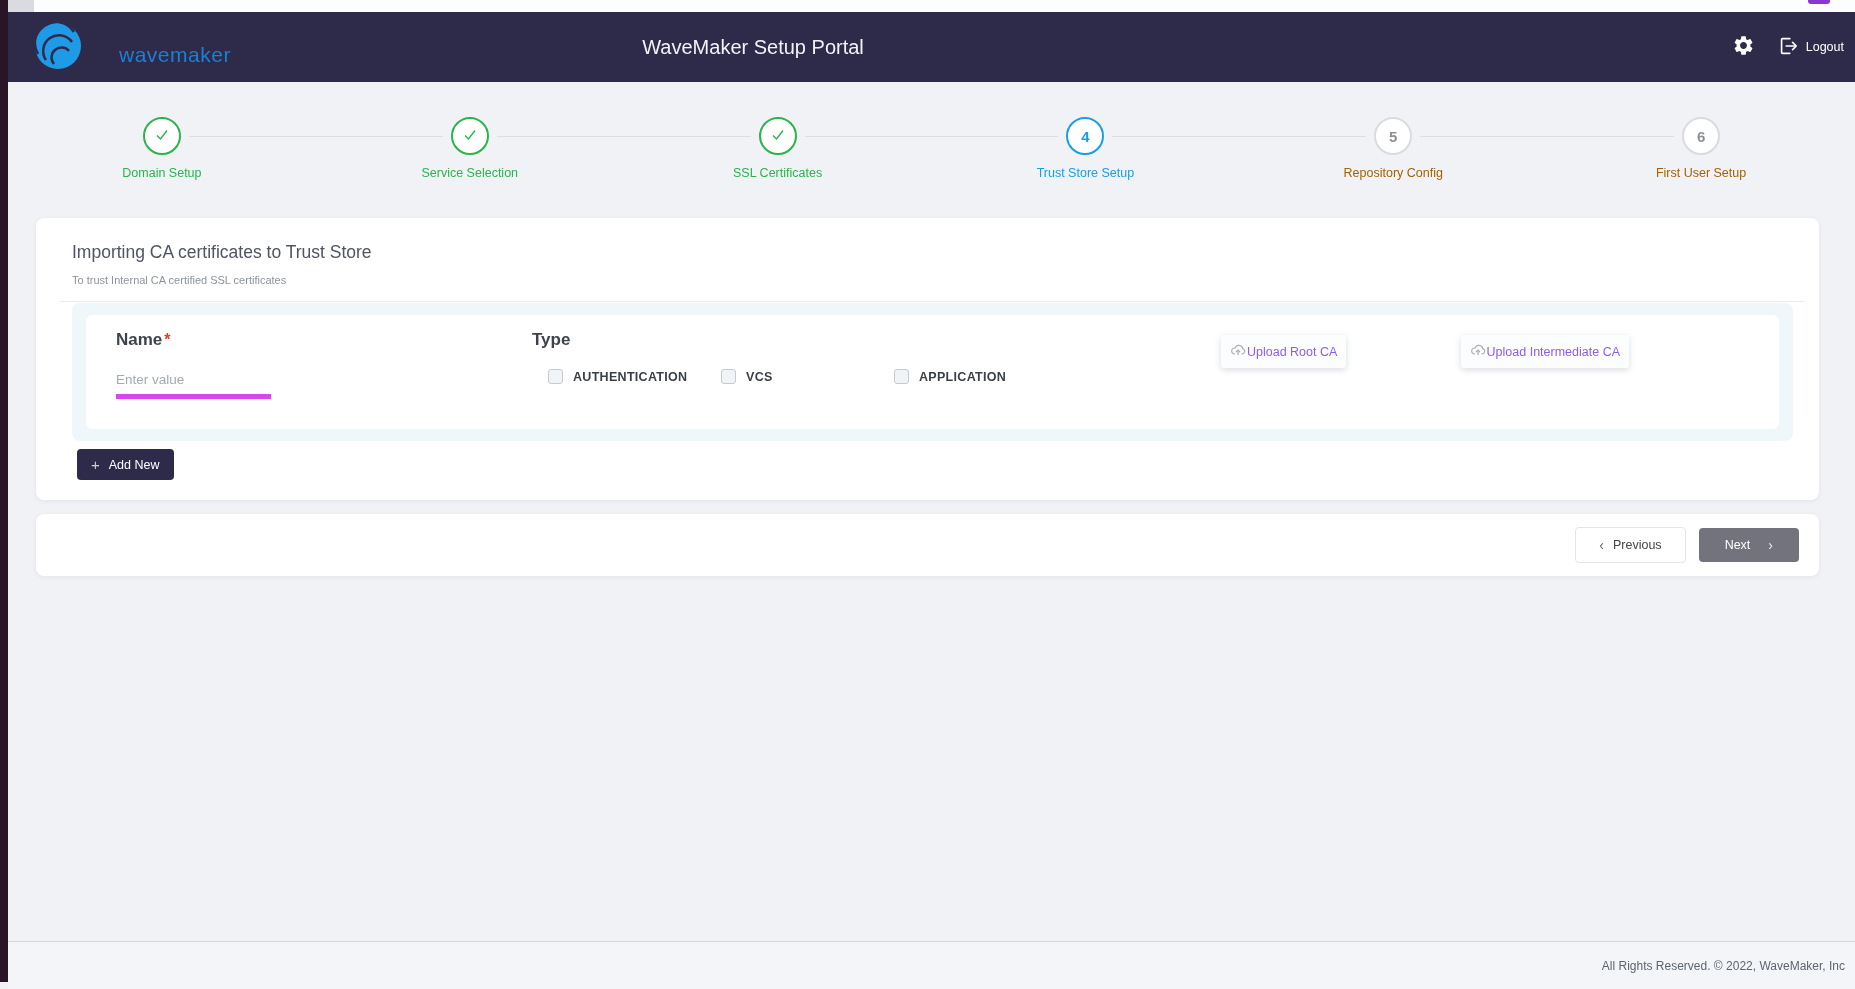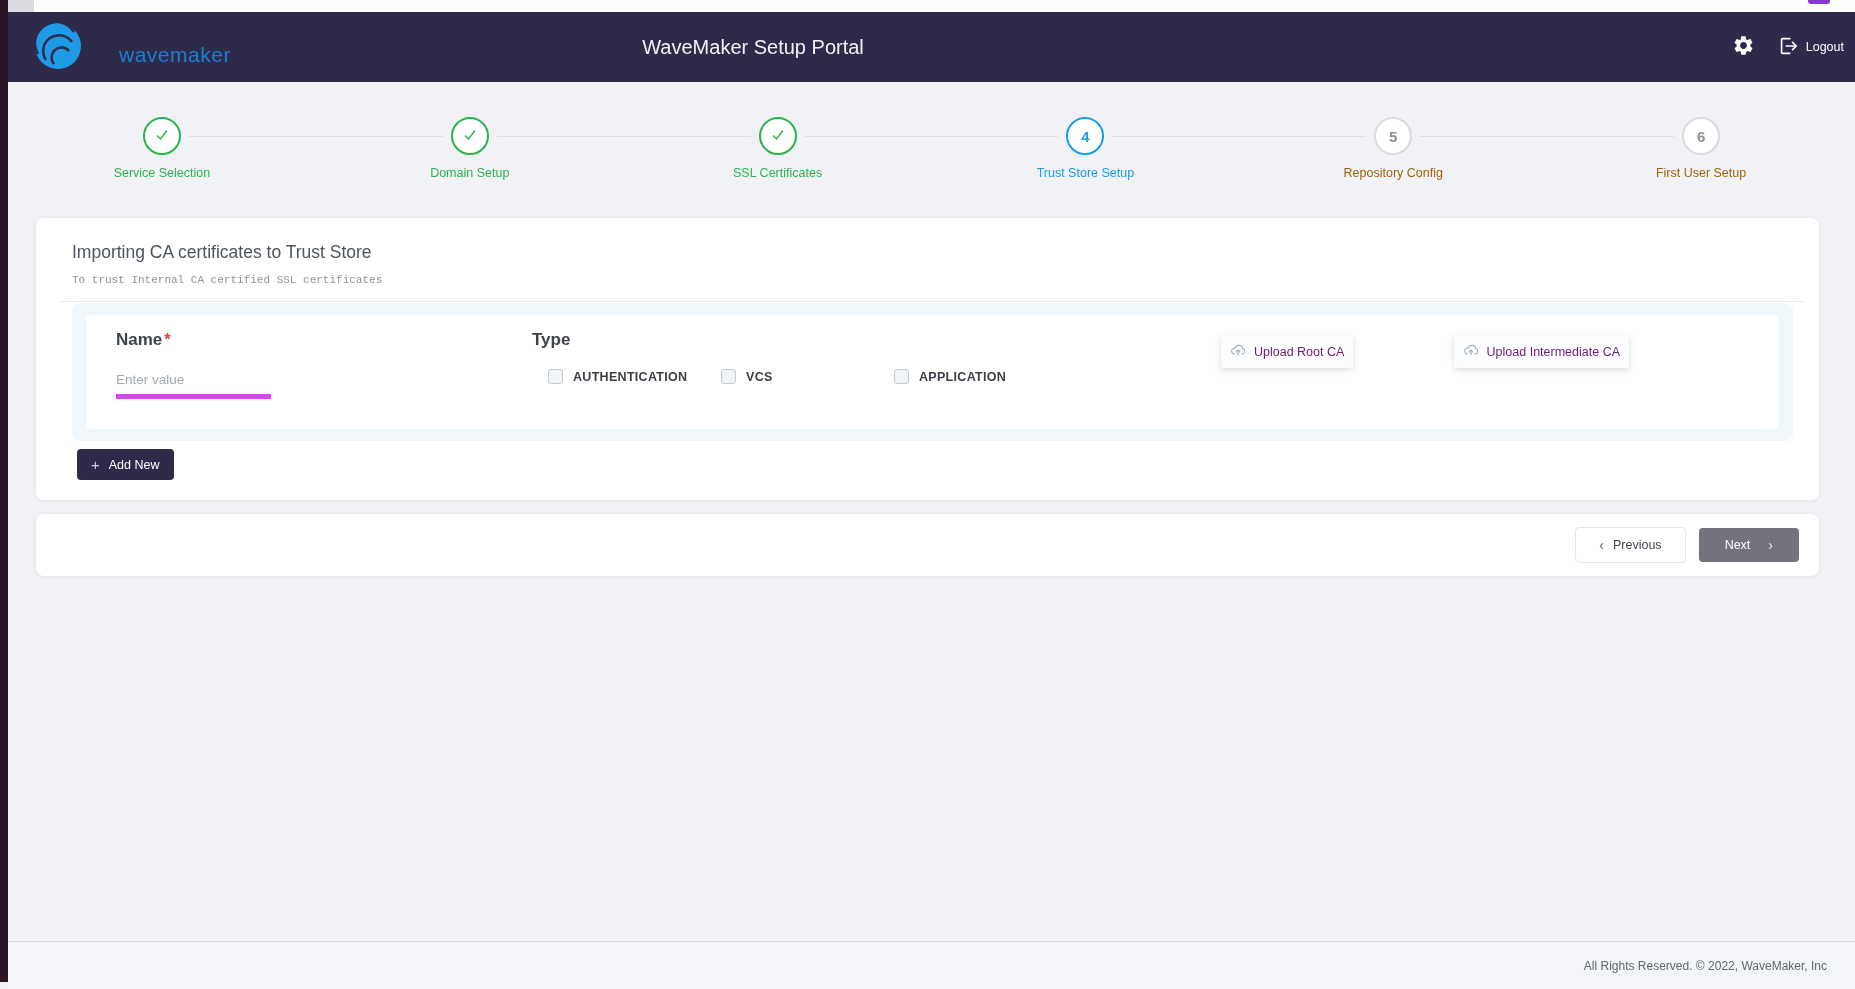--- a/index.html
+++ b/index.html
@@ -63,21 +63,21 @@
   .step-label { margin-top: 11px; font-size: 12.5px; color: #a16207; }
   .step.completed .step-label { color: #2bb34c; }
   .step.active .step-label { color: #189de6; }
 
   
   .form-card {
     margin: 38px 36px 0 36px; background: #fff; border-radius: 8px;
     box-shadow: 0 1px 5px rgba(25,35,65,.07); padding: 24px 26px 20px 36px;
   }
   .card-title { font-size: 17.5px; color: #4e5460; font-weight: 500; }
-  .card-subtitle { margin-top: 11px; font-size: 11px; color: #8d939c; font-family: Liberation Mono, monospace; }
+  .card-subtitle { margin-top: 11px; font-size: 11px; color: #8d939c; }
   .card-divider { margin: 15px -12px 0 -12px; height: 1px; background: #e9ebee; }
 
   .rows-wrap { margin-top: 1px; background: #eff7fb; border-radius: 8px; padding: 12px 14px; }
   .row-card { background: #fff; border-radius: 6px; padding: 15px 30px 30px 30px; display: flex; }
   .col-name { width: 416px; }
   .field-label { font-size: 17px; font-weight: bold; color: #3e434b; }
   .req { color: #e53935; margin-left: 2px; font-weight: bold; }
   .name-input {
     margin-top: 15px; border: none; border-bottom: 5px solid #d946ef; background: transparent;
     width: 155px; padding: 7px 0; font-size: 13.5px; color: #333; outline: none;
@@ -88,23 +88,23 @@
   .type-row { margin-top: 19px; display: flex; align-items: flex-start; margin-left: 16px; }
   .type-opt { display: flex; align-items: center; width: 173px; cursor: pointer; }
   .checkbox {
     width: 15px; height: 15px; border: 1px solid #c5cad0; border-radius: 3px;
     background: #f1f4f6; margin-right: 10px; flex: none;
   }
   .type-opt-label { font-size: 12.5px; font-weight: bold; color: #3a3f47; letter-spacing: .3px; }
 
   .col-uploads { flex: 1; display: flex; justify-content: space-between; padding: 5px 120px 0 0; align-items: flex-start; }
   .upload-btn {
-    display: inline-flex; align-items: center; gap: 8px; background: #fcfdfe; border: none;
+    display: inline-flex; align-items: center; gap: 1px; background: #fcfdfe; border: none;
     box-shadow: 0 2px 6px rgba(120,130,145,.28); padding: 7px 9px; border-radius: 3px;
-    color: #701a75; font-size: 12.5px; cursor: pointer; font-family: inherit;
+    color: #8b5cf6; font-size: 12.5px; cursor: pointer; font-family: inherit;
   }
 
   .add-new-btn {
     margin: 8px 0 0 5px; background: #2d2b49; color: #fff; border: none; border-radius: 4px;
     padding: 8px 14px; font-size: 12.5px; display: inline-flex; align-items: center; gap: 9px;
     cursor: pointer; font-family: inherit;
   }
   .add-new-btn .plus { font-size: 15px; color: #cfd0da; font-weight: 400; line-height: 1; }
 
   
@@ -122,21 +122,21 @@
     background: #73737d; border: none; border-radius: 4px; padding: 10px 26px;
     font-size: 12.5px; color: #fff; display: inline-flex; align-items: center; gap: 18px;
     cursor: pointer; font-family: inherit;
   }
   .chev { font-size: 14px; line-height: 1; color: inherit; opacity: .85; }
 
   
   .footer {
     position: absolute; left: 8px; right: 0; bottom: 0; height: 48px;
     border-top: 1px solid #d5d7db; background: #f4f5f9;
-    display: flex; justify-content: flex-end; align-items: center; padding-right: 28px;
+    display: flex; justify-content: flex-end; align-items: center; padding-right: 10px;
     font-size: 12px; color: #5d6570;
   }
 </style>
 </head>
 <body>
 
 <div class="left-strip"></div>
 
 <div class="top-strip">
   <span class="gray-notch"></span>
@@ -179,31 +179,31 @@
 
 <div class="stepper">
   <div class="step completed">
     <div class="step-circle">
       <span>
         <svg width="20" height="20" viewBox="0 0 20 20" fill="none" stroke="#2bb34c" stroke-width="1.4">
             <path d="M5 10.5 L8.5 14 L15 5.5"></path>
           </svg>
       </span>
     </div>
-    <div class="step-label">Service Selection</div>
+    <div class="step-label">Domain Setup</div>
   </div>
   <div class="step completed">
     <div class="step-circle">
       <span>
         <svg width="20" height="20" viewBox="0 0 20 20" fill="none" stroke="#2bb34c" stroke-width="1.4">
             <path d="M5 10.5 L8.5 14 L15 5.5"></path>
           </svg>
       </span>
     </div>
-    <div class="step-label">Domain Setup</div>
+    <div class="step-label">Service Selection</div>
   </div>
   <div class="step completed">
     <div class="step-circle">
       <span>
         <svg width="20" height="20" viewBox="0 0 20 20" fill="none" stroke="#2bb34c" stroke-width="1.4">
             <path d="M5 10.5 L8.5 14 L15 5.5"></path>
           </svg>
       </span>
     </div>
     <div class="step-label">SSL Certificates</div>

